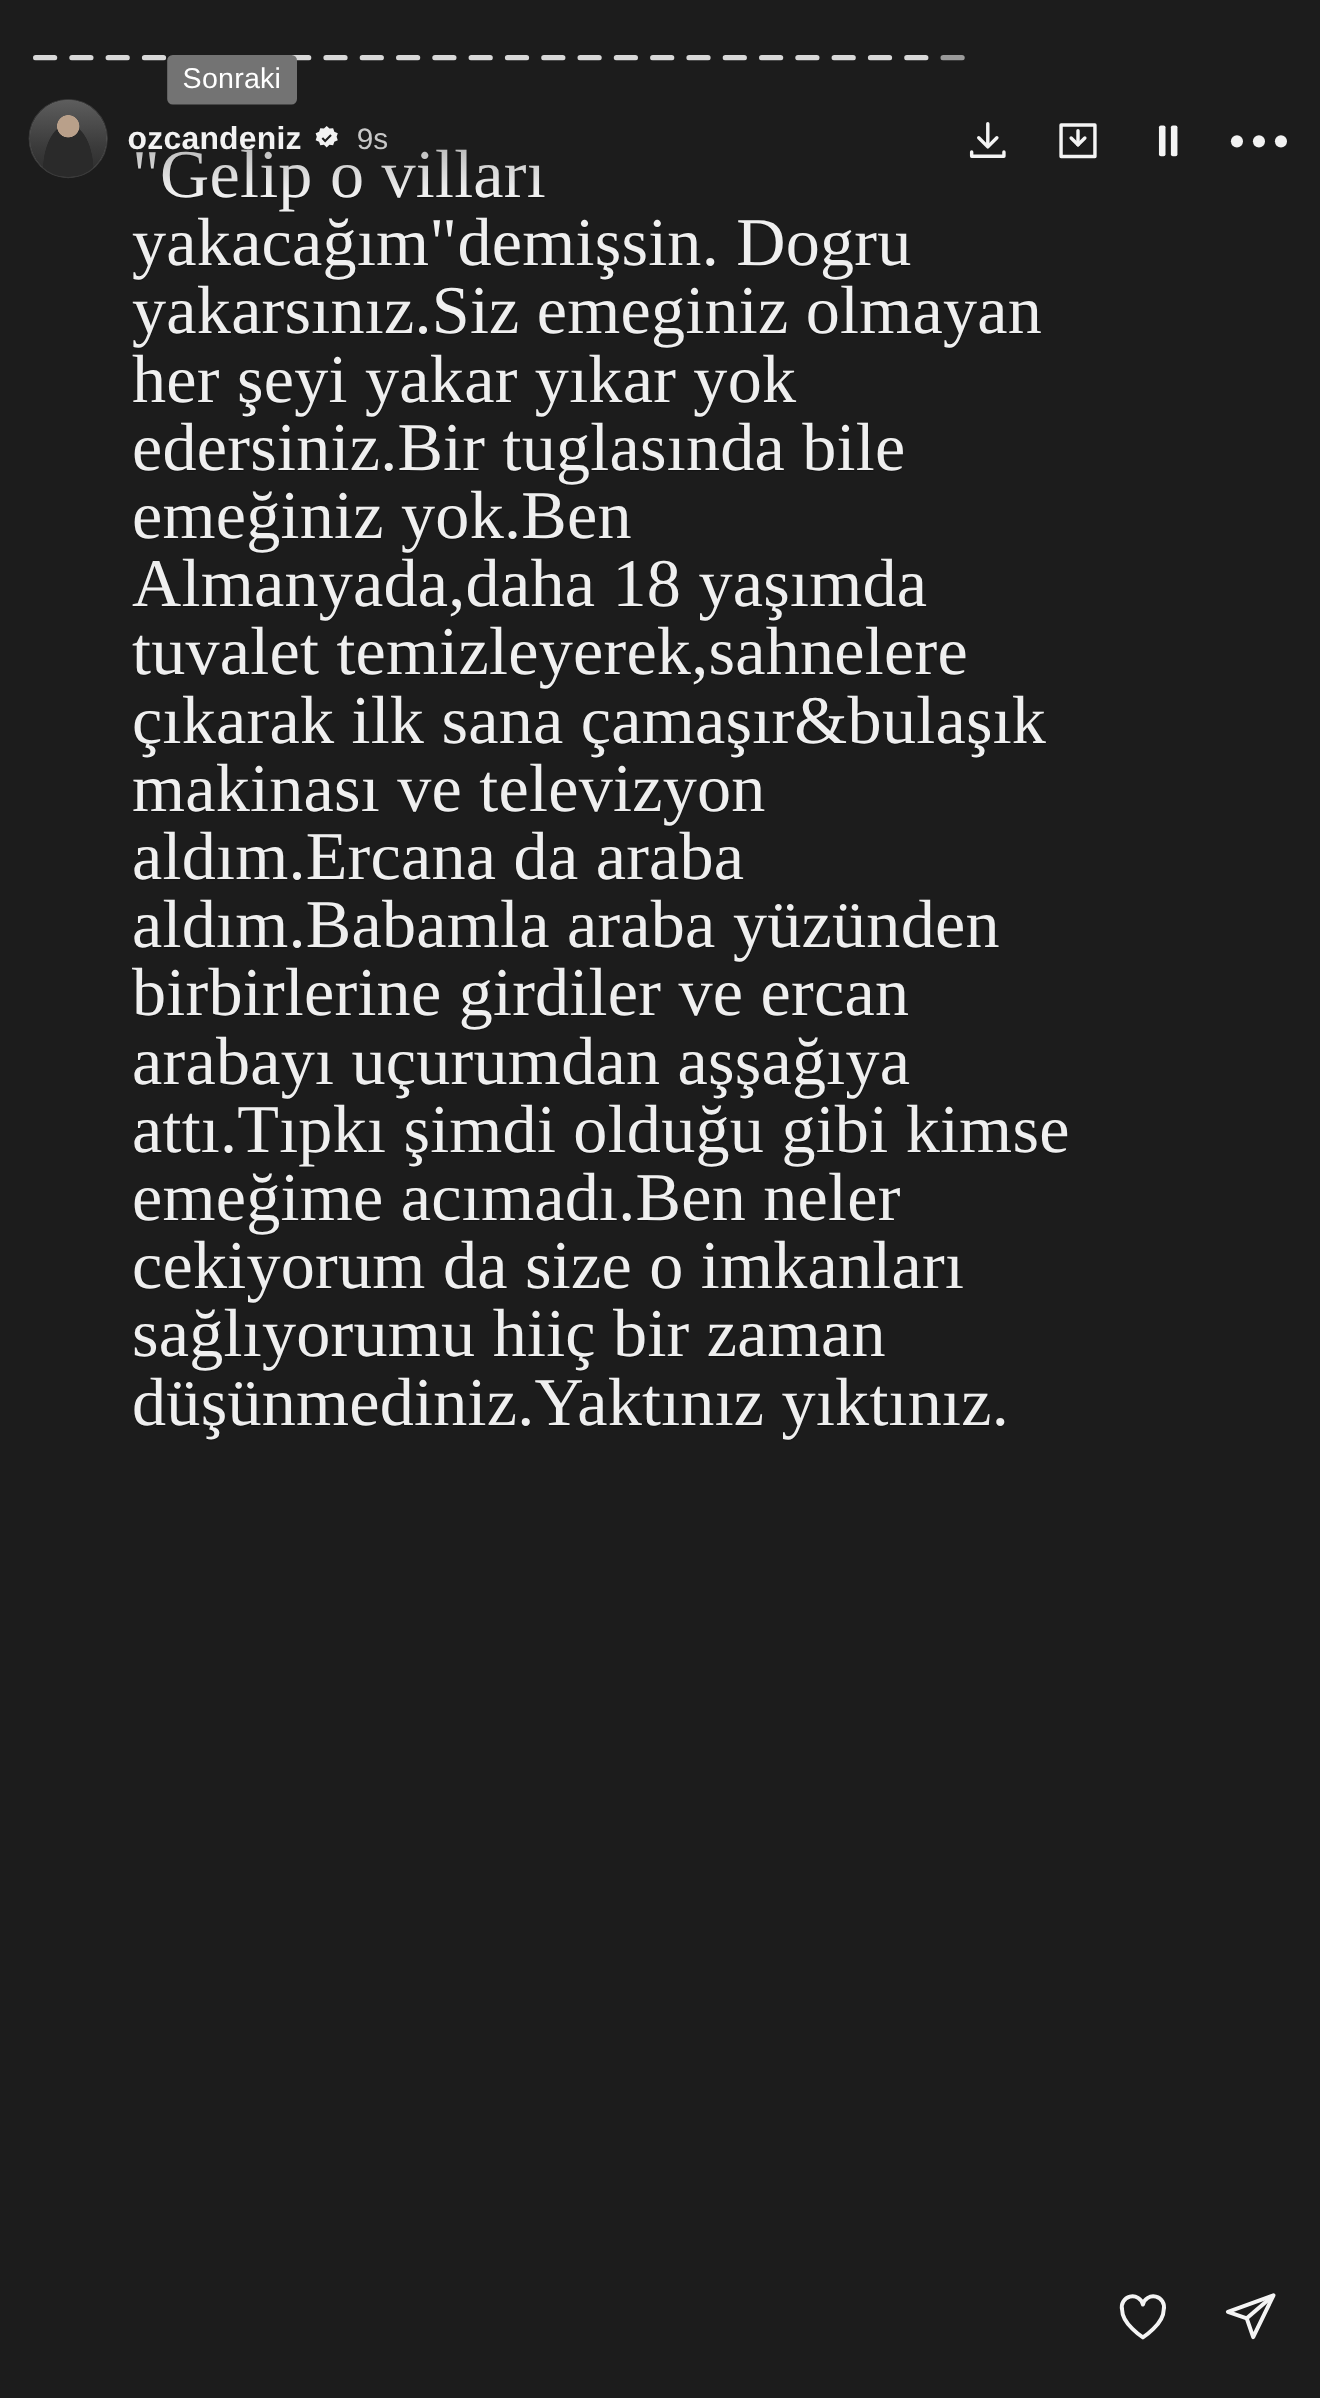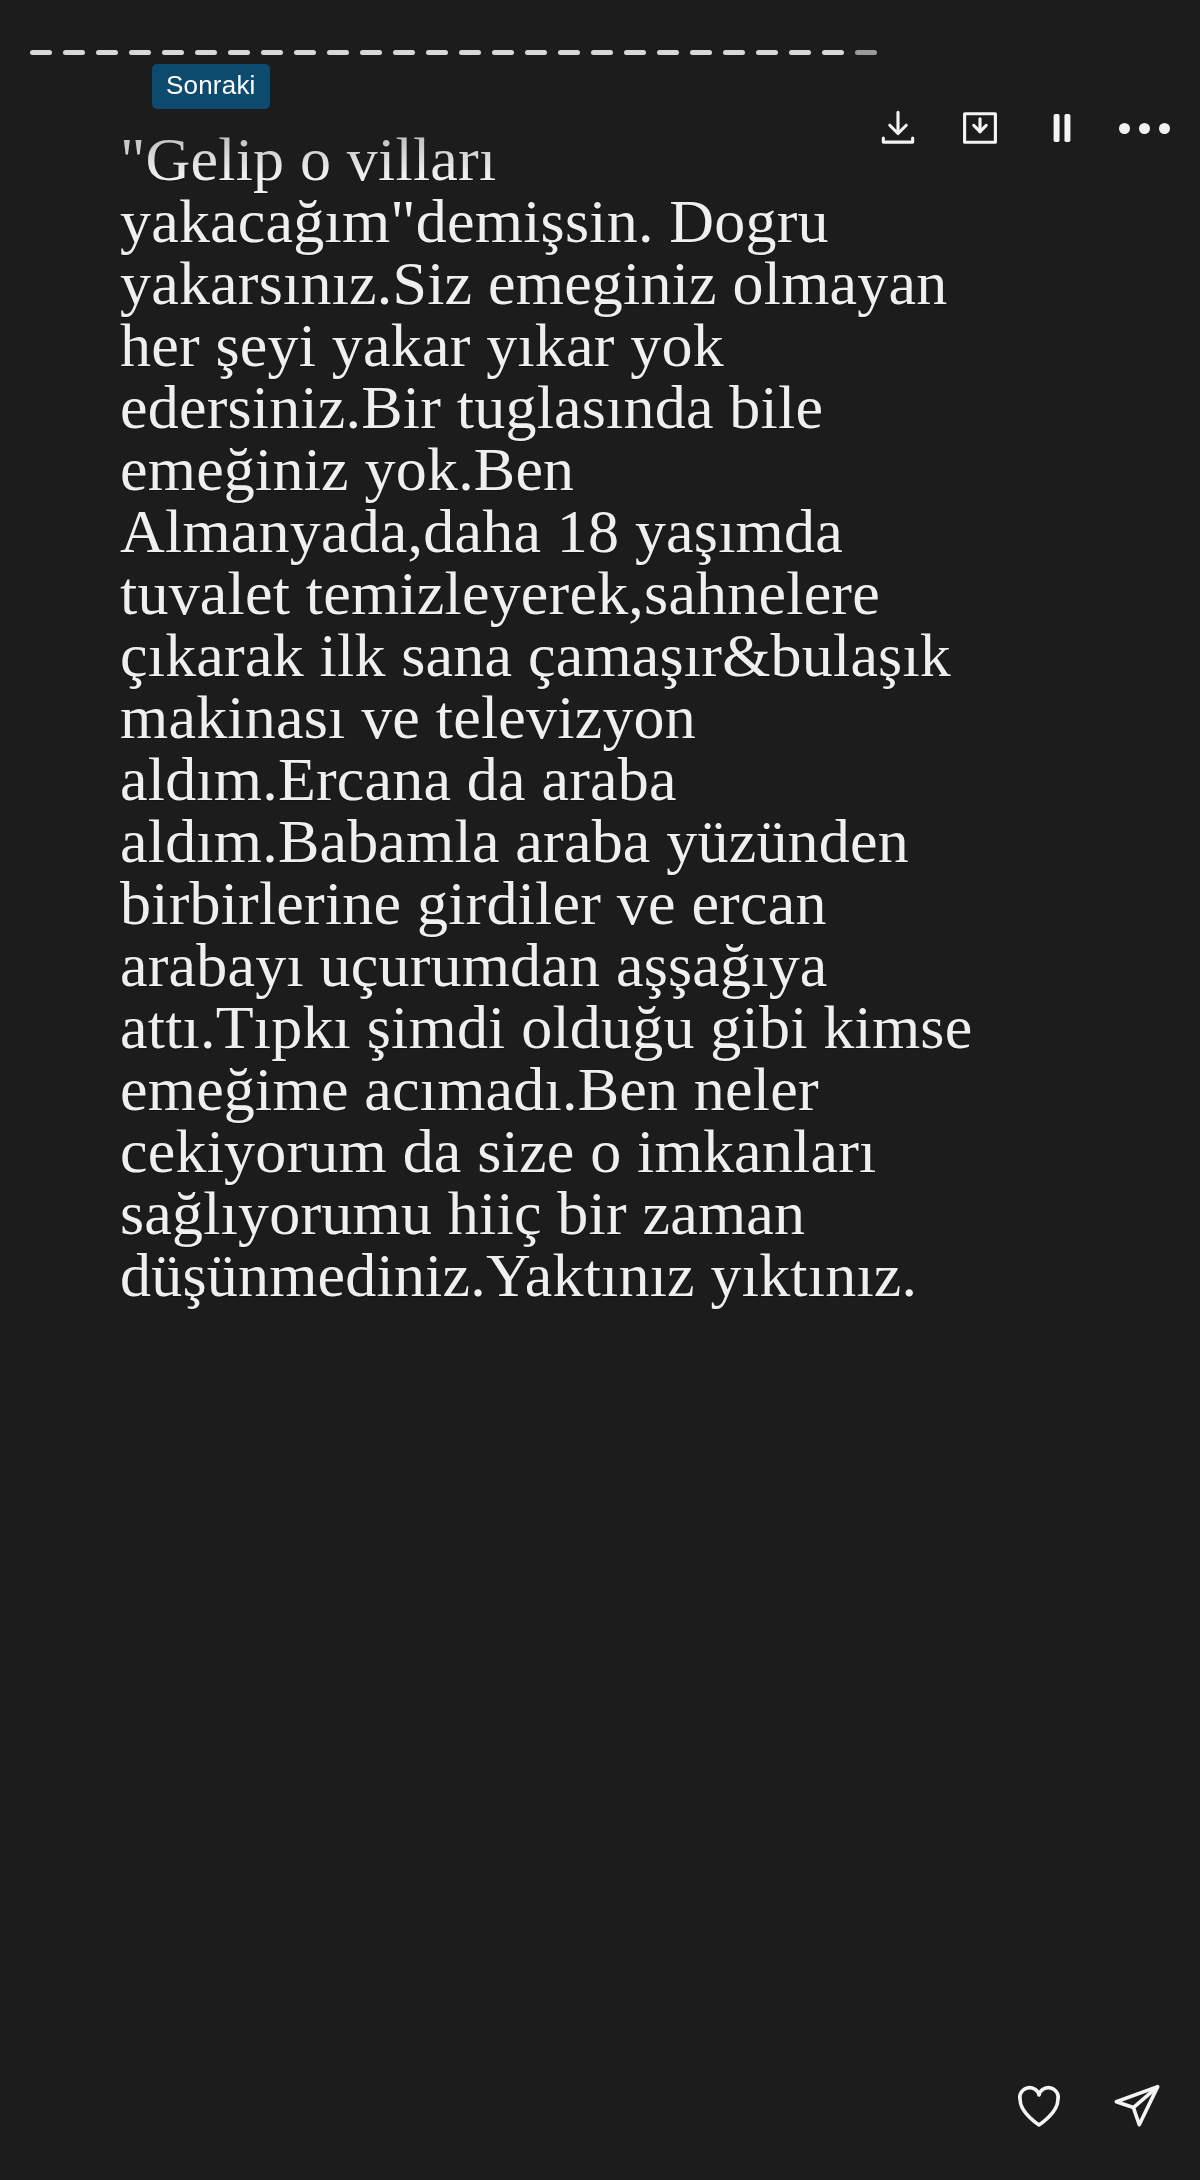--- a/index.html
+++ b/index.html
@@ -95,22 +95,22 @@
     color: #d7d7d7;
     font-size: 27px;
     opacity: .92;
     margin-left: 4px;
   }
 
   
   .tooltip {
     position: absolute;
     left: 152px;
-    top: 64px;
-    background: #0c4a6e;
+    top: 50px;
+    background: #737373;
     color: #ffffff;
     font-size: 26px;
     padding: 6px 14px 8px;
     border-radius: 5px;
     letter-spacing: .2px;
   }
 
   
   .actions {
     position: absolute;
@@ -192,20 +192,35 @@
         <span class="dash"></span>
         <span class="dash"></span>
         <span class="dash dim"></span>
       </div>
   </div>
 
   <div class="story-text">"Gelip o vilları yakacağım"demişsin. Dogru yakarsınız.Siz emeginiz olmayan her şeyi yakar yıkar yok edersiniz.Bir tuglasında bile emeğiniz yok.Ben Almanyada,daha 18 yaşımda tuvalet temizleyerek,sahnelere çıkarak ilk sana çamaşır&amp;bulaşık makinası ve televizyon aldım.Ercana da araba aldım.Babamla araba yüzünden birbirlerine girdiler ve ercan arabayı uçurumdan aşşağıya attı.Tıpkı şimdi olduğu gibi kimse emeğime acımadı.Ben neler cekiyorum da size o imkanları sağlıyorumu hiiç bir zaman düşünmediniz.Yaktınız yıktınız.</div>
 
   <div class="top-fade"></div>
 
+  <div class="header">
+    <div class="avatar">
+      <div class="face"></div>
+    </div>
+    <div class="username-row">
+      <span class="username">ozcandeniz</span>
+      <span class="verified">
+        <svg viewBox="0 0 24 24" width="26" height="26" aria-hidden="true">
+          <path fill="#f2f2f2" d="M12 1.5l2.3 2.1 3.1-.35 1 2.96 2.9 1.2-1 3 1 3-2.9 1.2-1 2.96-3.1-.35L12 19.5l-2.3-2.28-3.1.35-1-2.96-2.9-1.2 1-3-1-3 2.9-1.2 1-2.96 3.1.35z"></path>
+          <path fill="#1c1c1c" d="M10.7 15.2l-3-3 1.25-1.25 1.75 1.75 4.3-4.3L16.25 9.7z"></path>
+        </svg>
+      </span>
+      <span class="timestamp">9s</span>
+    </div>
+  </div>
 
   <div class="tooltip">Sonraki</div>
 
   <div class="actions">
     <div class="act">
       <svg viewBox="0 0 24 24" width="44" height="44" fill="none" stroke="#f4f4f4" stroke-width="1.7" stroke-linecap="round" stroke-linejoin="round">
         <path d="M12 3.5v11"></path>
           <path d="M7.5 10.5L12 15l4.5-4.5"></path>
           <path d="M4 17.5v2.2h16v-2.2"></path>
       </svg>

